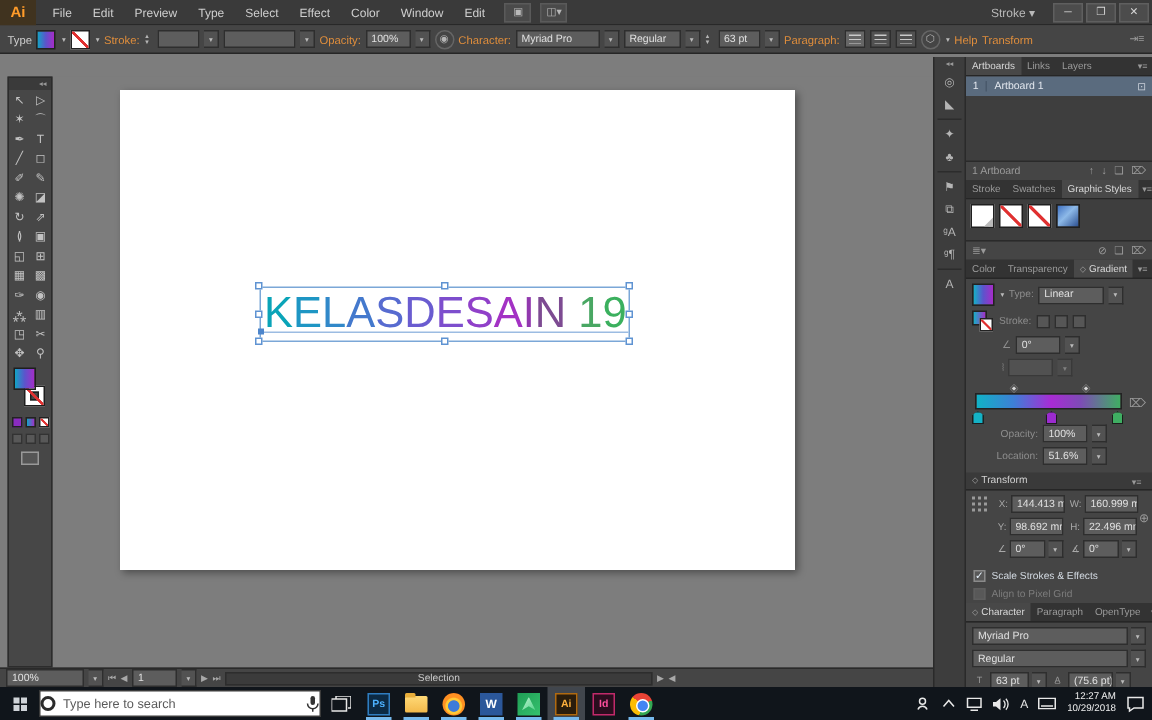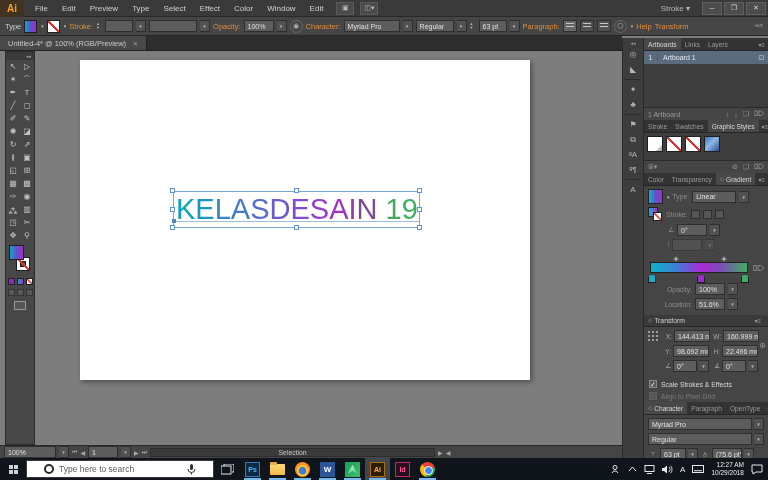--- a/index.html
+++ b/index.html
@@ -169,21 +169,21 @@
   .wm1{font-size:11px;color:rgba(255,255,255,.62);}
   .wm2{font-size:7.5px;color:rgba(255,255,255,.5);}
 
   
   .taskbar{position:absolute;left:0;top:458px;width:768px;height:22px;background:#10151b;
     display:flex;align-items:center;z-index:10;}
   .start{width:26px;height:22px;display:flex;align-items:center;justify-content:center;}
   .winlogo{display:grid;grid-template-columns:4px 4px;grid-template-rows:4px 4px;gap:1px;}
   .winlogo i{background:#cfd3d8;}
   .searchbox{width:188px;height:18px;background:#fff;border:1px solid #3a3a3a;display:flex;
-    align-items:center;gap:5px;padding:0 17px;}
+    align-items:center;gap:5px;padding:0 0;}
   .cortana{width:10px;height:10px;border:2px solid #2b2b2b;border-radius:50%;flex:none;}
   .search-text{flex:1;color:#5a5a5a;font-size:8.5px;white-space:nowrap;overflow:hidden;}
   .tbic{color:#e8e8e8;display:flex;align-items:center;justify-content:center;}
   .taskview{width:26px;height:22px;}
   .app{width:25px;height:22px;display:flex;align-items:center;justify-content:center;position:relative;}
   .app.running::after{content:"";position:absolute;left:4px;right:4px;bottom:0;height:2px;background:#76b9ed;}
   .app.active{background:#41464d;}
   .ic-ps{width:15px;height:15px;background:#0c2a44;border:1px solid #2f7dc0;color:#4db2ff;
     font-size:7px;font-weight:bold;display:flex;align-items:center;justify-content:center;}
   .ic-folder{position:relative;width:15px;height:11px;background:linear-gradient(#ffd977,#f3b94a);border-radius:1px;}
@@ -273,26 +273,20 @@
         <span class="albars"></span>
       </span>
     <span class="circ-btn">⬡</span>
       <span class="tiny-dd">▾</span>
     <span class="or">Help</span>
     <span class="or">Transform</span>
     <span class="spacer"></span>
     <span style="color:#9a9a9a;font-size:7px">⇥≡</span>
   </div>
 
-  <div class="tabbar">
-    <div class="doctab">
-      <span>Untitled-4* @ 100% (RGB/Preview)</span>
-      <span class="x">×</span>
-    </div>
-  </div>
 
   <div class="toolbar">
     <div class="toolhead">◂◂</div>
     <div class="tools" id="tools">
         <div class="tool">↖</div>
         <div class="tool">▷</div>
         <div class="tool">✶</div>
         <div class="tool">⌒</div>
         <div class="tool">✒</div>
         <div class="tool">T</div>

